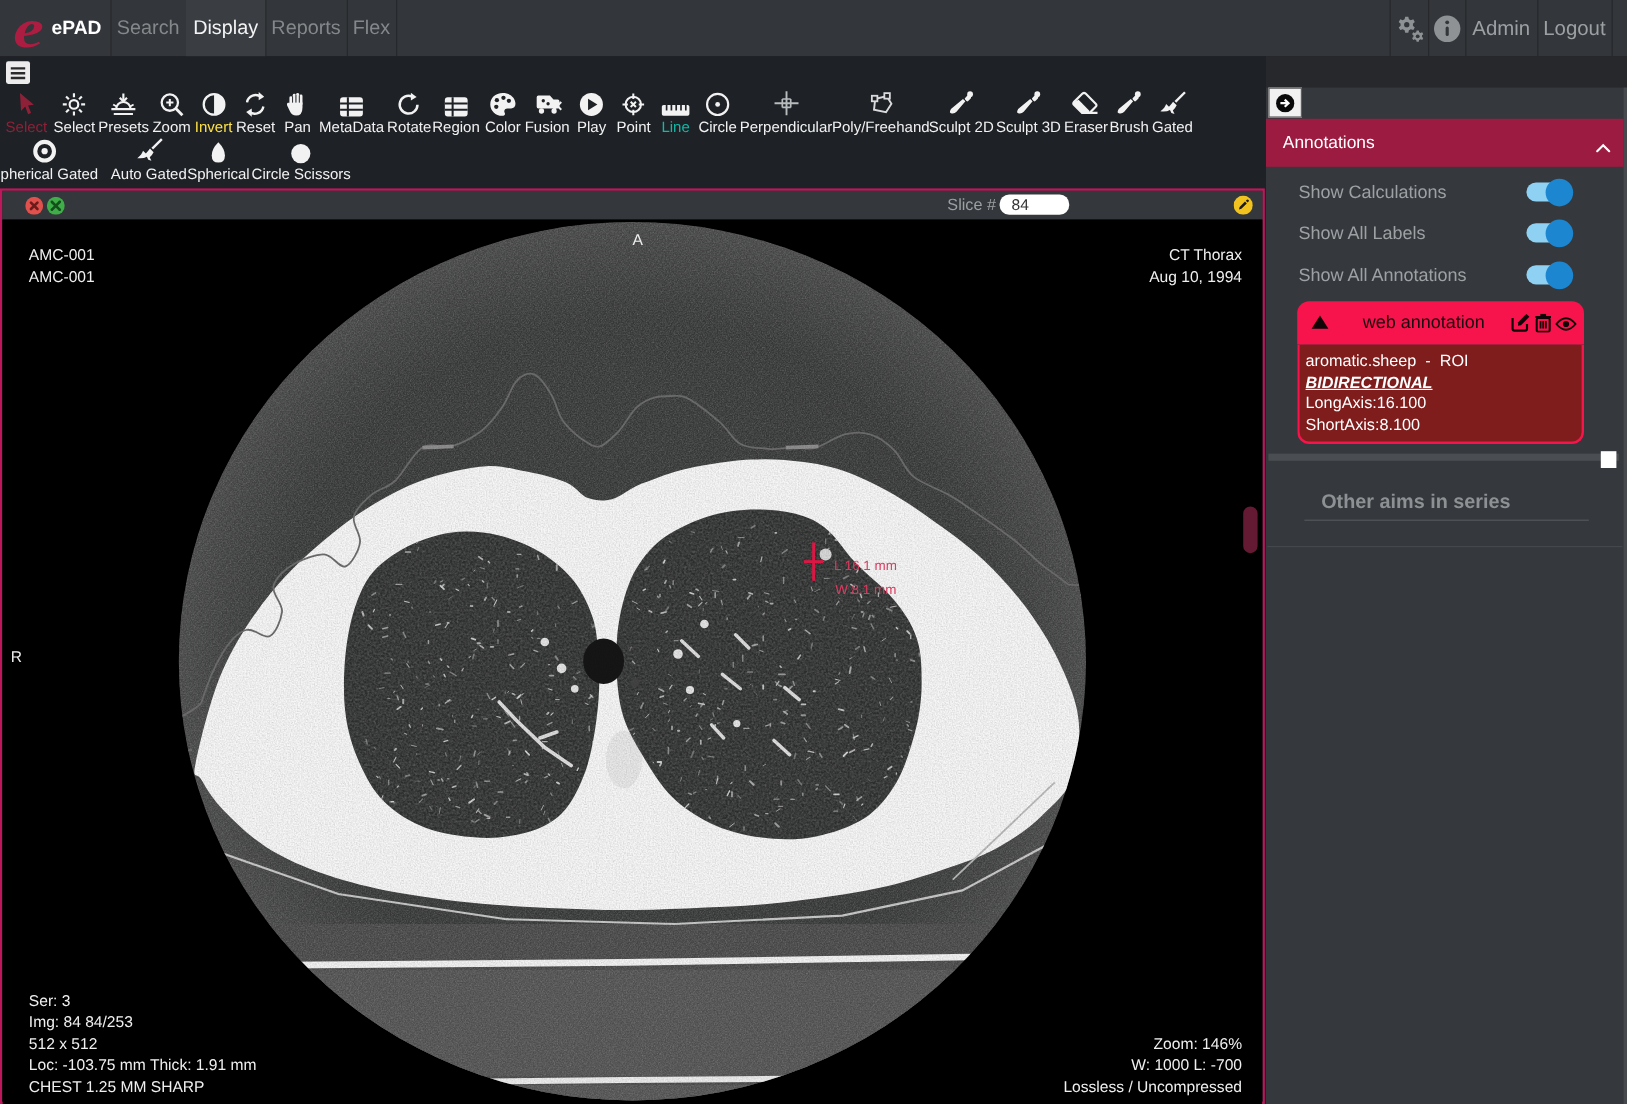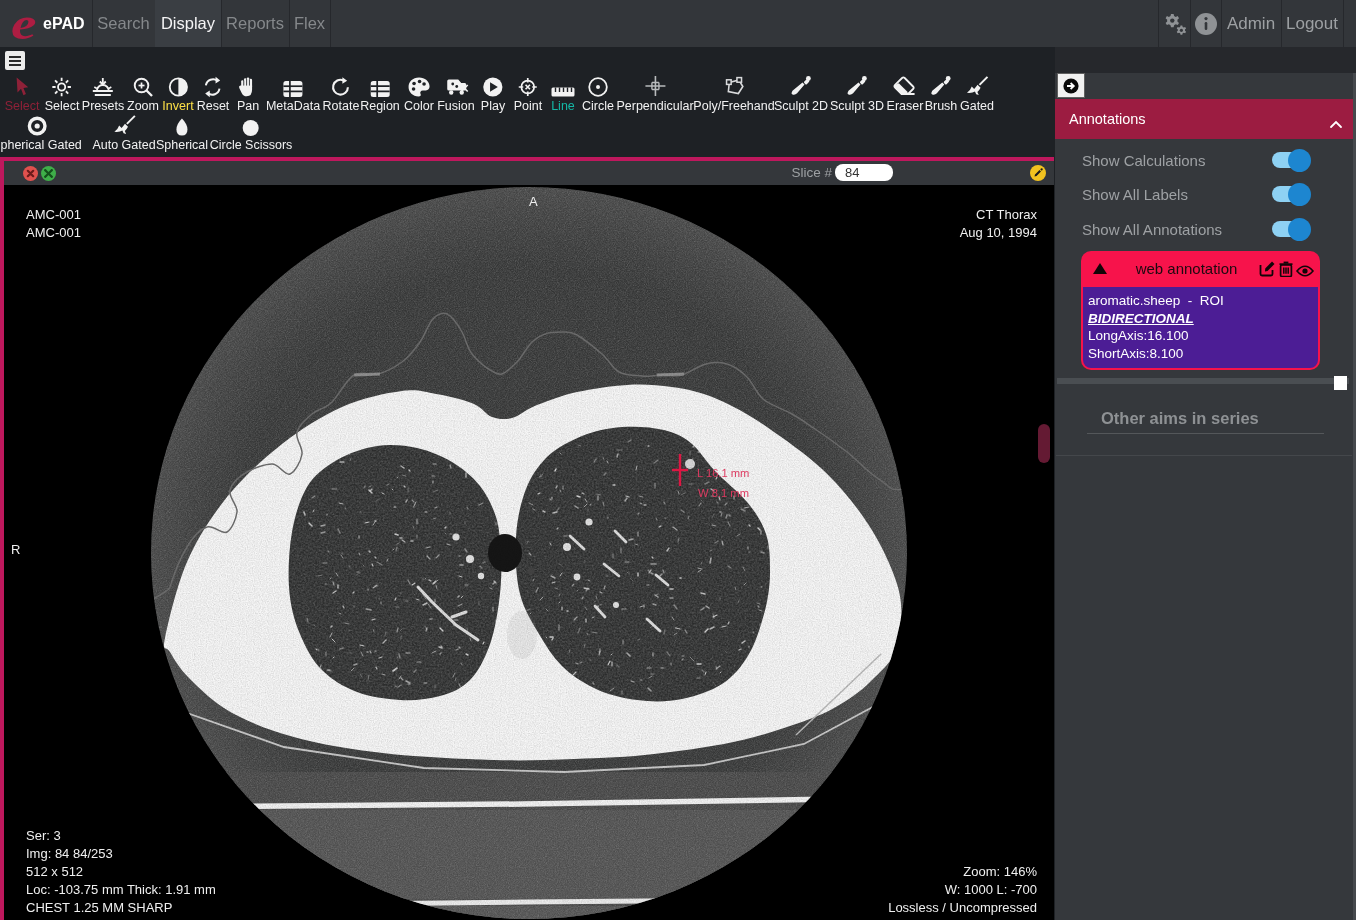--- a/index.html
+++ b/index.html
@@ -3,21 +3,21 @@
 <style>
 * { margin:0; padding:0; box-sizing:border-box; }
 html,body { width:1356px; height:920px; overflow:hidden; background:#1e2125; font-family:"Liberation Sans",sans-serif; }
 #nav { position:absolute; left:0; top:0; width:1356px; height:47px; background:#33363a; }
 .sep { position:absolute; top:0; width:1px; height:47px; background:#26282c; }
 .mi { position:absolute; top:0; height:47px; line-height:47px; text-align:center; font-size:16.5px; color:#85888b; }
 #toolbar { position:absolute; left:0; top:47px; width:1055px; height:110px; background:#1e2125; }
 .ti { position:absolute; transform:translateX(-50%); text-align:center; }
 .tic { height:24px; display:flex; align-items:flex-end; justify-content:center; }
 .til { font-size:12.5px; color:#f2f2f2; white-space:nowrap; margin-top:1px; }
-#viewer { position:absolute; left:0; top:157px; width:1054px; height:763px; border:4px solid #be185d; }
+#viewer { position:absolute; left:0; top:157px; width:1054px; height:763px; border:2px solid #be185d; }
 #vhead { position:absolute; left:0; top:0; width:1050px; height:24px; background:#34373b; }
 #vimg { position:absolute; left:0; top:24px; width:1050px; height:735px; background:#000; }
 .ov { position:absolute; color:#efefef; font-size:13px; white-space:nowrap; }
 #sidebar { position:absolute; left:1055px; top:47px; width:301px; height:873px; background:#26282c; }
 #sbody { position:absolute; left:0; top:26px; width:301px; height:847px; background:#35383c; }
 .togl { position:absolute; left:27px; font-size:15px; color:#9ea1a4; }
 .track { position:absolute; left:217px; width:38px; height:16px; border-radius:8px; background:#8ed1f3; }
 .knob { position:absolute; left:16px; top:-3.5px; width:23px; height:23px; border-radius:50%; background:#1d86d0; }
 </style></head>
 <body>
@@ -1049,21 +1049,21 @@
             <rect x="4.6" y="0.6" width="4.8" height="2" fill="#120508"></rect>
             <line x1="4.8" y1="6.5" x2="4.8" y2="12.8" stroke="#120508" stroke-width="1.5"></line>
             <line x1="7" y1="6.5" x2="7" y2="12.8" stroke="#120508" stroke-width="1.5"></line>
             <line x1="9.2" y1="6.5" x2="9.2" y2="12.8" stroke="#120508" stroke-width="1.5"></line>
           </svg></div>
       <div style="position:absolute;right:6px;top:12px"><svg width="18" height="12" viewBox="0 0 18 12">
             <path d="M1,6 Q9,-3.5 17,6 Q9,15.5 1,6 Z" fill="none" stroke="#120508" stroke-width="1.6"></path>
             <circle cx="9" cy="6" r="2.6" fill="#120508"></circle>
           </svg></div>
     </div>
-    <div style="background:#4c1d95;border:2px solid #f7134b;border-top:0;border-radius:0 0 10px 10px;color:#fff;font-size:13.5px;padding:5px 8px 6px 5px;line-height:17.5px">
+    <div style="background:#7f1d1d;border:2px solid #f7134b;border-top:0;border-radius:0 0 10px 10px;color:#fff;font-size:13.5px;padding:5px 8px 6px 5px;line-height:17.5px">
       aromatic.sheep&nbsp; -&nbsp; ROI<br>
       <span style="font-weight:bold;font-style:italic;text-decoration:underline">BIDIRECTIONAL</span><br>
       LongAxis:16.100<br>
       ShortAxis:8.100
     </div>
   </div>
   <div style="position:absolute;left:2px;top:331px;width:292px;height:6px;background:#4a4e52"></div>
   <div style="position:absolute;left:279px;top:329px;width:13px;height:14px;background:#fff"></div>
   <div style="position:absolute;left:46px;top:362px;font-size:16.5px;font-weight:bold;color:#8e9194">Other aims in series</div>
   <div style="position:absolute;left:32px;top:386px;width:237px;height:1px;background:#54575a"></div>

